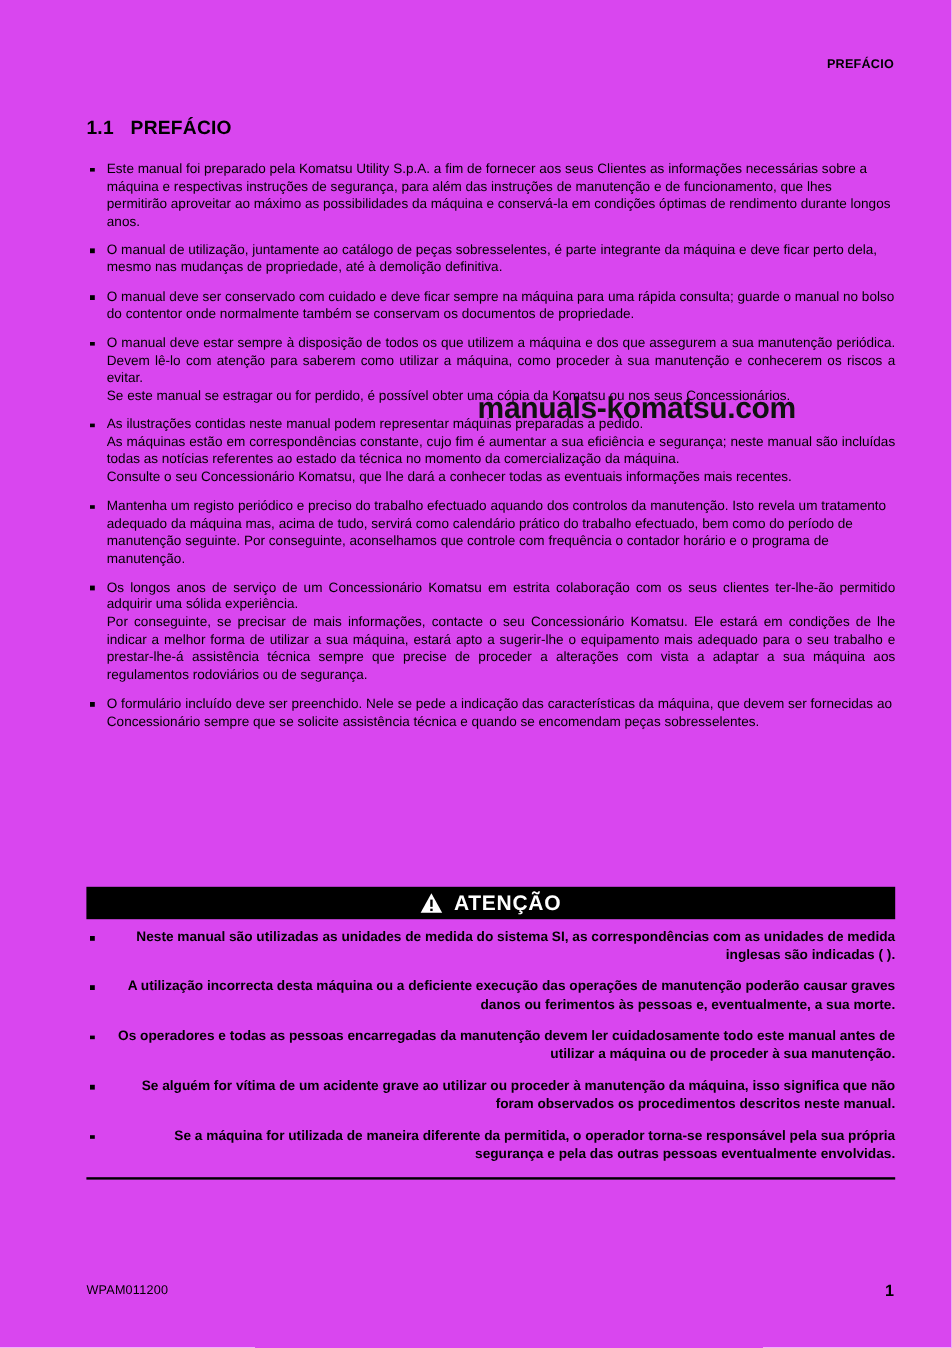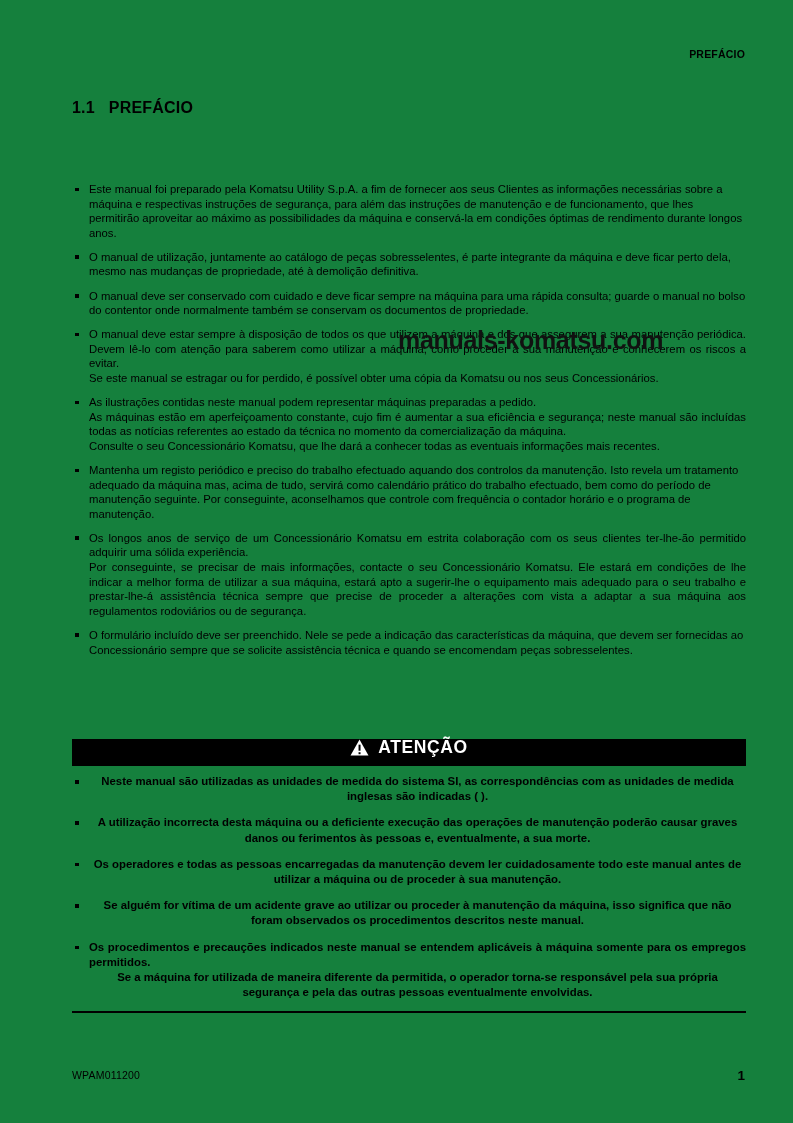--- a/index.html
+++ b/index.html
@@ -10,21 +10,21 @@
   }
   body {
     font-family: "Liberation Sans", sans-serif;
     color: #000000;
   }
   .page {
     position: relative;
     width: 793px;
     height: 1123px;
     margin: 0 auto;
-    background: #15803d;
+    background: #d946ef;
     overflow: hidden;
     box-sizing: border-box;
   }
 
   
   .running-head {
     position: absolute;
     top: 48px;
     right: 48px;
     font-size: 10.5px;
@@ -45,21 +45,20 @@
     white-space: nowrap;
   }
   .section-title .num { margin-right: 14px; }
 
   
   .body-region {
     position: absolute;
     top: 134px;
     left: 72px;
     width: 674px;
-    margin-top: 48px;
   }
 
   ul.bullets {
     list-style: none;
     margin: 0;
     padding: 0;
   }
   ul.bullets > li {
     position: relative;
     padding-left: 17px;
@@ -102,21 +101,21 @@
   .attention-region {
     position: absolute;
     top: 739px;
     left: 72px;
     width: 674px;
   }
   .attention-bar {
     background: #000000;
     height: 27px;
     display: flex;
-    align-items: flex-start;
+    align-items: center;
     justify-content: center;
     gap: 9px;
   }
   .attention-bar .tri {
     display: block;
     width: 19px;
     height: 17px;
     position: relative;
     top: 0px;
   }
@@ -148,21 +147,21 @@
     left: 3px;
     top: 6px;
     width: 3.5px;
     height: 3.5px;
     background: #000;
   }
   ul.warn-bullets > li p {
     margin: 0;
     text-align: justify;
   }
-  ul.warn-bullets > li p.last { text-align: center; }
+  ul.warn-bullets > li p.last { text-align: right; }
 
   .attention-rule {
     border-top: 2.5px solid #000;
     margin-top: 3px;
   }
 
   
   .footer-code {
     position: absolute;
     left: 72px;
@@ -200,21 +199,21 @@
         </li>
         <li>
           <p class="last">O manual deve ser conservado com cuidado e deve ficar sempre na máquina para uma rápida consulta; guarde o manual no bolso do contentor onde normalmente também se conservam os documentos de propriedade.</p>
         </li>
         <li>
           <p>O manual deve estar sempre à disposição de todos os que utilizem a máquina e dos que assegurem a sua manutenção periódica. Devem lê-lo com atenção para saberem como utilizar a máquina, como proceder à sua manutenção e conhecerem os riscos a evitar.</p>
           <p class="last">Se este manual se estragar ou for perdido, é possível obter uma cópia da Komatsu ou nos seus Concessionários.</p>
         </li>
         <li>
           <p>As ilustrações contidas neste manual podem representar máquinas preparadas a pedido.</p>
-          <p>As máquinas estão em aperfeiçoamento constante, cujo fim é aumentar a sua eficiência e segurança; neste manual são incluídas todas as notícias referentes ao estado da técnica no momento da comercialização da máquina.</p>
+          <p>As máquinas estão em correspondências constante, cujo fim é aumentar a sua eficiência e segurança; neste manual são incluídas todas as notícias referentes ao estado da técnica no momento da comercialização da máquina.</p>
           <p class="last">Consulte o seu Concessionário Komatsu, que lhe dará a conhecer todas as eventuais informações mais recentes.</p>
         </li>
         <li>
           <p class="last">Mantenha um registo periódico e preciso do trabalho efectuado aquando dos controlos da manutenção. Isto revela um tratamento adequado da máquina mas, acima de tudo, servirá como calendário prático do trabalho efectuado, bem como do período de manutenção seguinte. Por conseguinte, aconselhamos que controle com frequência o contador horário e o programa de manutenção.</p>
         </li>
         <li>
           <p>Os longos anos de serviço de um Concessionário Komatsu em estrita colaboração com os seus clientes ter-lhe-ão permitido adquirir uma sólida experiência.</p>
           <p>Por conseguinte, se precisar de mais informações, contacte o seu Concessionário Komatsu. Ele estará em condições de lhe indicar a melhor forma de utilizar a sua máquina, estará apto a sugerir-lhe o equipamento mais adequado para o seu trabalho e prestar-lhe-á assistência técnica sempre que precise de proceder a alterações com vista a adaptar a sua máquina aos regulamentos rodoviários ou de segurança.</p>
         </li>
         <li>
@@ -243,21 +242,20 @@
         <li>
           <p class="last">A utilização incorrecta desta máquina ou a deficiente execução das operações de manutenção poderão causar graves danos ou ferimentos às pessoas e, eventualmente, a sua morte.</p>
         </li>
         <li>
           <p class="last">Os operadores e todas as pessoas encarregadas da manutenção devem ler cuidadosamente todo este manual antes de utilizar a máquina ou de proceder à sua manutenção.</p>
         </li>
         <li>
           <p class="last">Se alguém for vítima de um acidente grave ao utilizar ou proceder à manutenção da máquina, isso significa que não foram observados os procedimentos descritos neste manual.</p>
         </li>
         <li>
-          <p>Os procedimentos e precauções indicados neste manual se entendem aplicáveis à máquina somente para os empregos permitidos.</p>
           <p class="last">Se a máquina for utilizada de maneira diferente da permitida, o operador torna-se responsável pela sua própria segurança e pela das outras pessoas eventualmente envolvidas.</p>
         </li>
       </ul>
     <div class="attention-rule"></div>
   </div>
 
   <div class="footer-code">WPAM011200</div>
   <div class="footer-page">1</div>
 
 </div>

